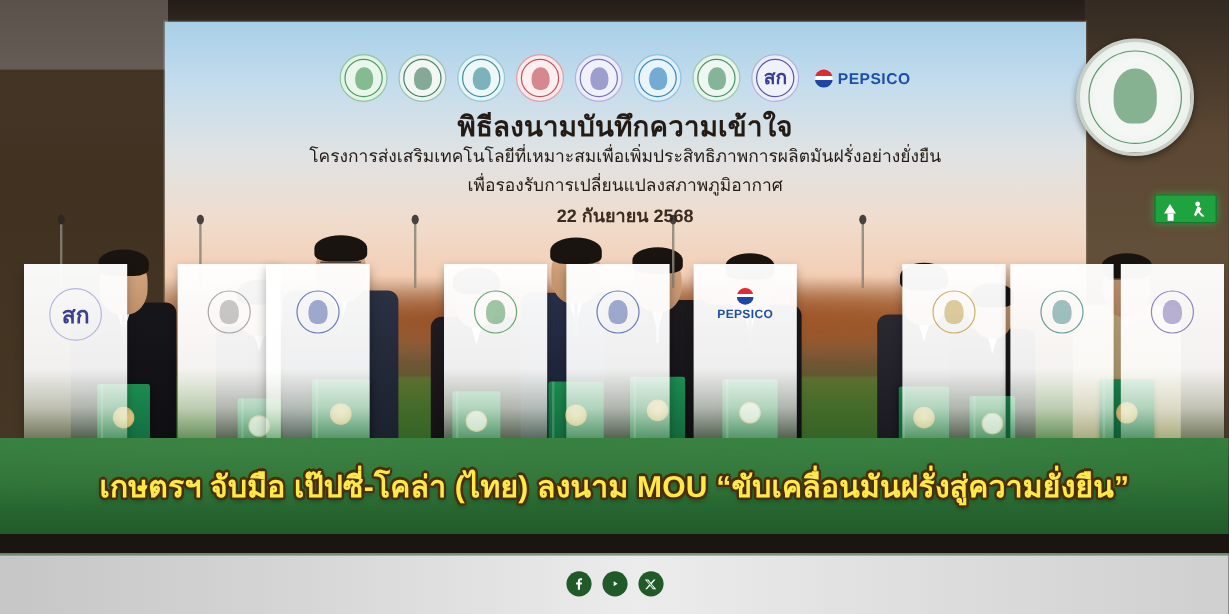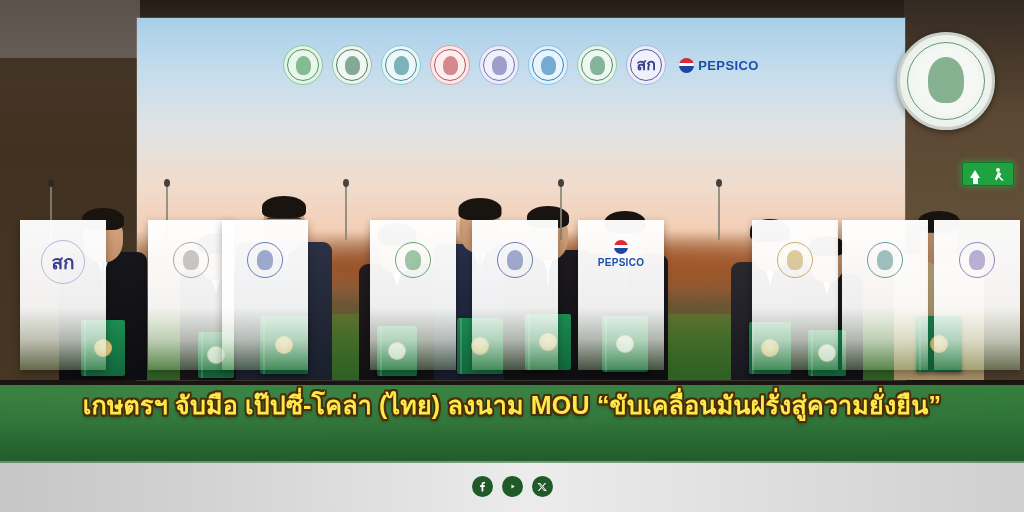--- a/index.html
+++ b/index.html
@@ -140,23 +140,23 @@
   .podium .pep .w{font-size:10px;font-weight:bold;color:#1c4fa8;letter-spacing:.3px;}
   .podium .sor{font-size:19px;font-weight:bold;color:#3a3f8f;font-family:"DejaVu Sans",sans-serif;
         border:1.5px solid #b3b7e0;border-radius:50%;width:42px;height:42px;
         display:flex;align-items:center;justify-content:center;}
 
   
   .mic{position:absolute;bottom:140px;width:2px;height:56px;background:#8a8577;opacity:.85;}
   .mic:after{content:"";position:absolute;left:-2px;top:-5px;width:6px;height:8px;border-radius:50%;background:#2a2724;}
 
   
-  .banner{position:absolute;left:0;top:385px;width:1024px;height:80px;
+  .banner{position:absolute;left:0;top:365px;width:1024px;height:80px;
         background:linear-gradient(180deg,#2f7a3b 0%,#2d7136 46%,#215b2a 100%);
-        display:flex;align-items:flex-start;justify-content:center;overflow:hidden;}
+        display:flex;align-items:center;justify-content:center;overflow:hidden;}
   .banner:before{content:"";position:absolute;inset:0;opacity:.12;
         background:radial-gradient(ellipse at 18% 10%,#9ed08a,transparent 55%),
                    radial-gradient(ellipse at 72% 6%,#8cc47a,transparent 50%);}
   .banner-text{position:relative;font-size:25px;font-weight:bold;color:#ffe84a;
         letter-spacing:.2px;white-space:nowrap;
         text-shadow:-1.6px -1.6px 0 #4a2e08, 1.6px -1.6px 0 #4a2e08, -1.6px 1.6px 0 #4a2e08,
                      1.6px 1.6px 0 #4a2e08, 0 2px 0 #4a2e08, 0 -2px 0 #4a2e08,
                      2px 0 0 #4a2e08, -2px 0 0 #4a2e08, 0 3px 4px rgba(0,0,0,.45);}
 
   
@@ -209,20 +209,26 @@
         </div>
       <div class="seal s8">
           <b>สก</b>
         </div>
       <div class="pepsi-top">
         <div class="pepsi-globe"></div>
         <div class="pepsi-word">PEPSICO</div>
       </div>
     </div>
 
+    <div class="bd-text">
+      <div class="bd-title">พิธีลงนามบันทึกความเข้าใจ</div>
+      <div class="bd-sub">โครงการส่งเสริมเทคโนโลยีที่เหมาะสมเพื่อเพิ่มประสิทธิภาพการผลิตมันฝรั่งอย่างยั่งยืน</div>
+      <div class="bd-sub">เพื่อรองรับการเปลี่ยนแปลงสภาพภูมิอากาศ</div>
+      <div class="bd-date">22 กันยายน 2568</div>
+    </div>
   </div>
 
   <div class="wall-emblem"></div>
 
   <div class="exit-sign">
     <div class="exit-arrow"></div>
     <div class="exit-man"></div>
   </div>
 
   <div class="people">

